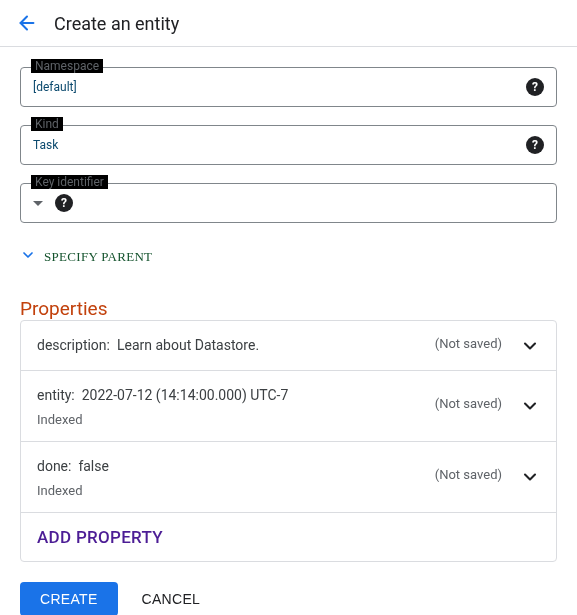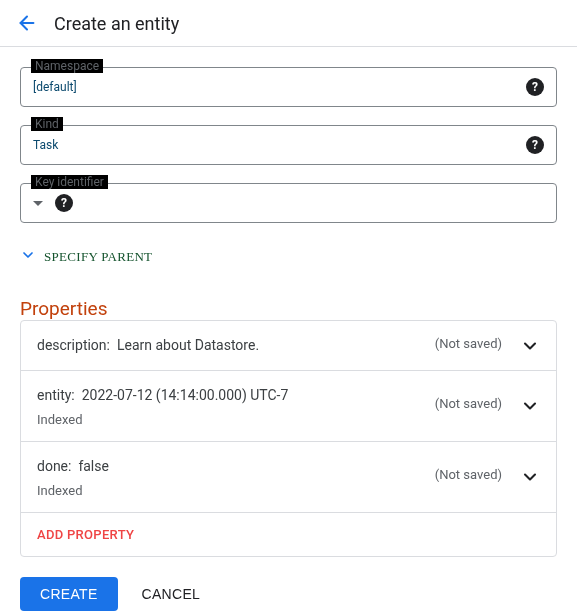--- a/index.html
+++ b/index.html
@@ -142,22 +142,22 @@
     .not-saved {
       font-size: 13px;
       color: #5f6368;
     }
     .chev-expand {
       color: #202124;
       display: flex;
     }
     .add-property {
       padding: 14px 16px;
-      color: #ef4444;
-      font-size: 13px;
+      color: #4c1d95;
+      font-size: 17px;
       font-weight: 500;
       letter-spacing: 0.3px;
       cursor: pointer;
     }
     .footer {
       display: flex;
       gap: 12px;
       margin-top: 20px;
       align-items: center;
     }

